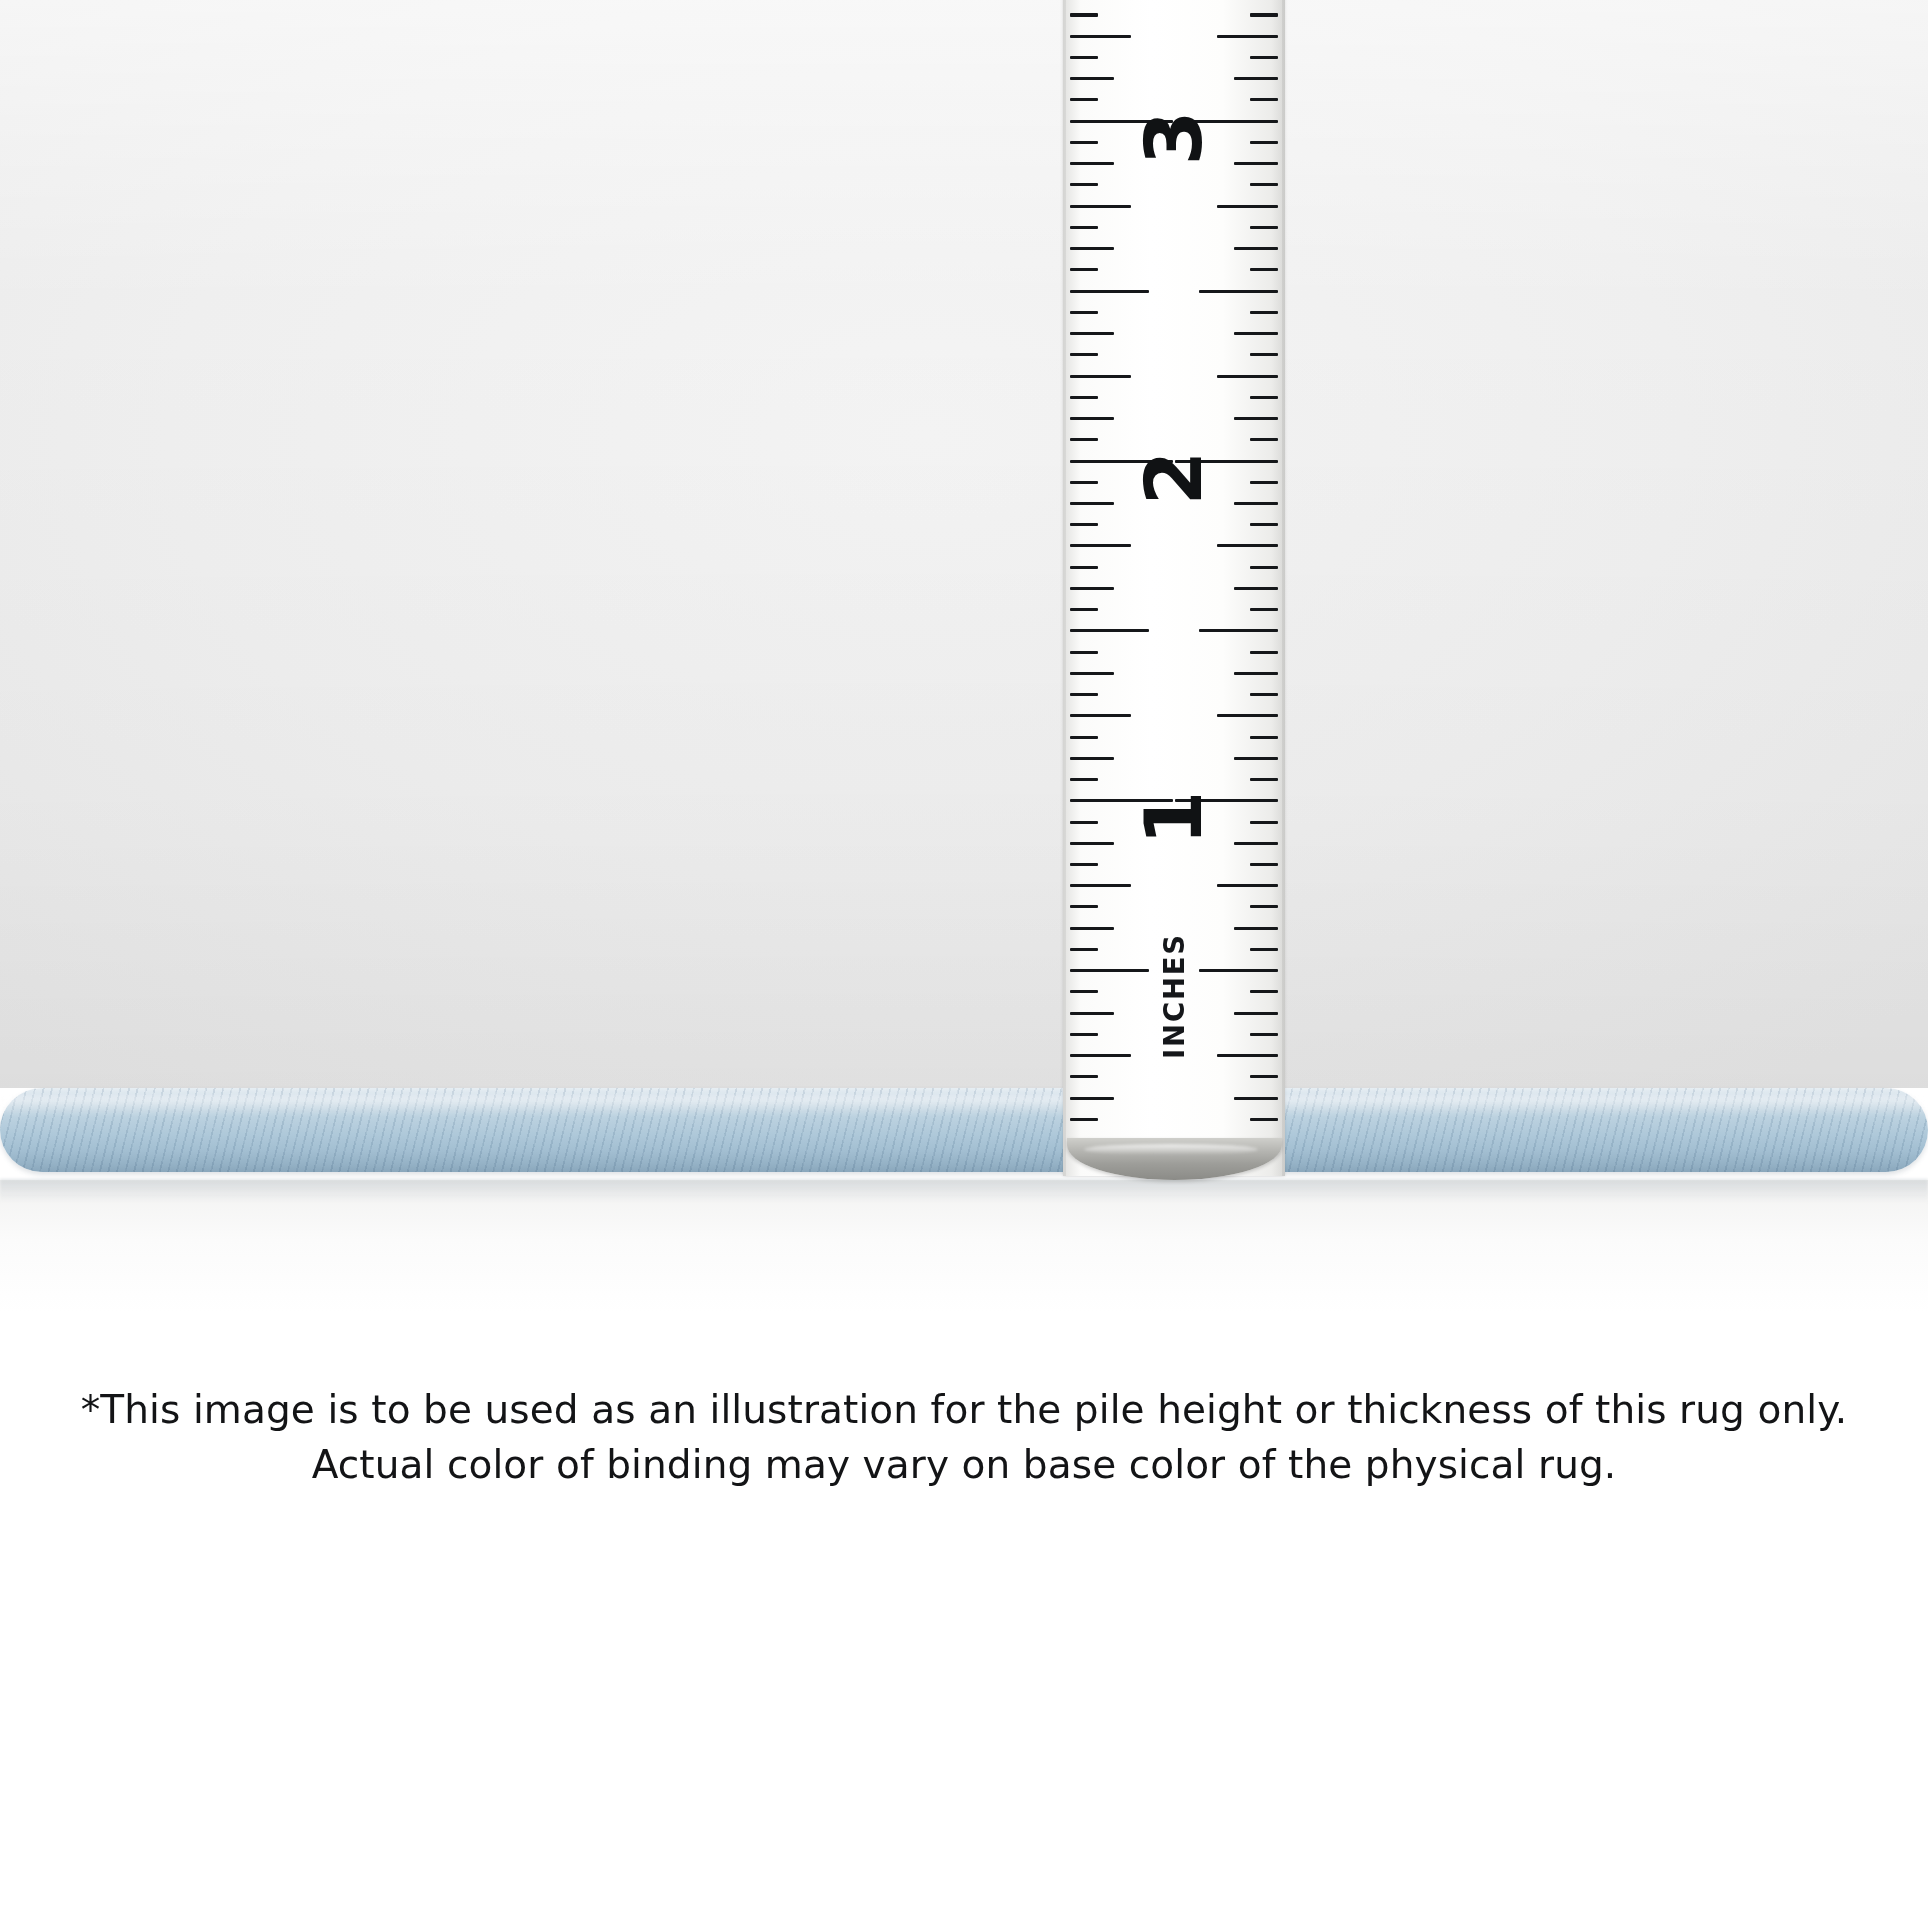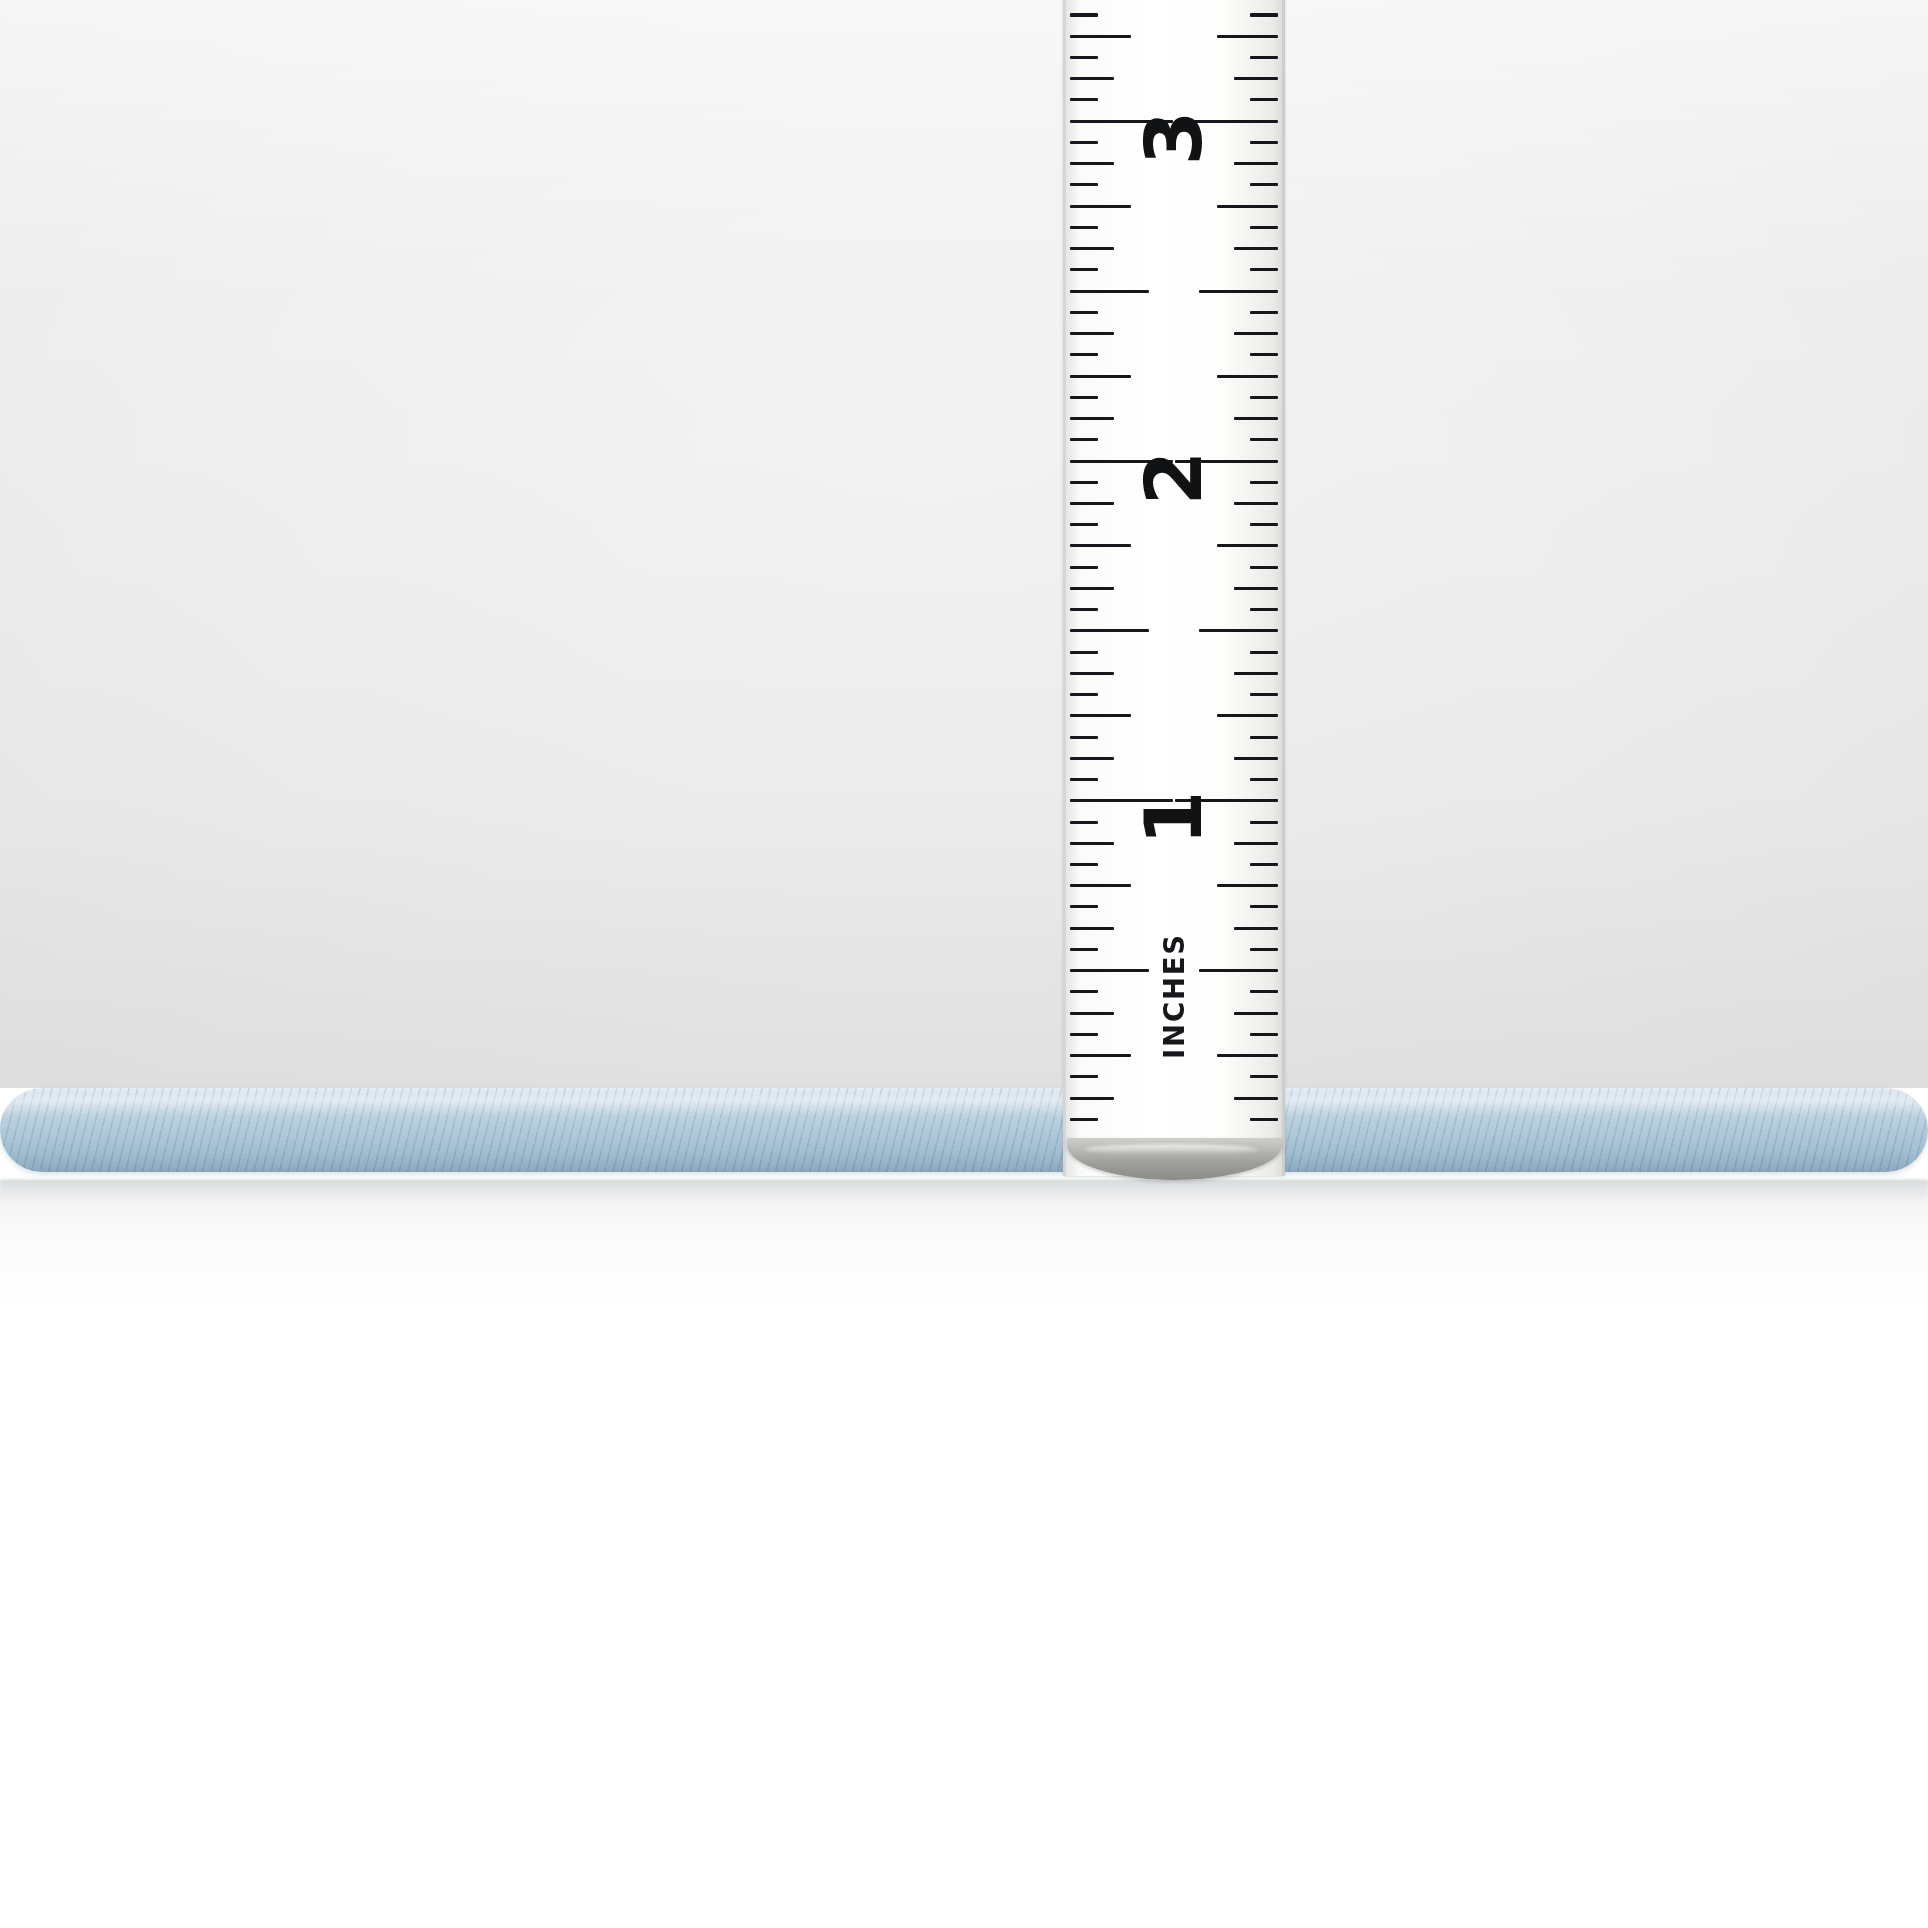--- a/index.html
+++ b/index.html
@@ -363,16 +363,18 @@
       <div class="num" style="top: 439px;">2</div>
       <div class="num" style="top: 779px;">1</div>
       <div class="inches-label" style="top: 987px;">INCHES</div>
     </div>
 
     <div class="ruler-tip"></div>
     <div class="ruler-tip-shine"></div>
   </div>
 
   <div class="caption">
+    <span class="line">*This image is to be used as an illustration for the pile height or thickness of this rug only.</span>
+    <span class="line">Actual color of binding may vary on base color of the physical rug.</span>
   </div>
 
 </div>
 
 
 </body></html>

